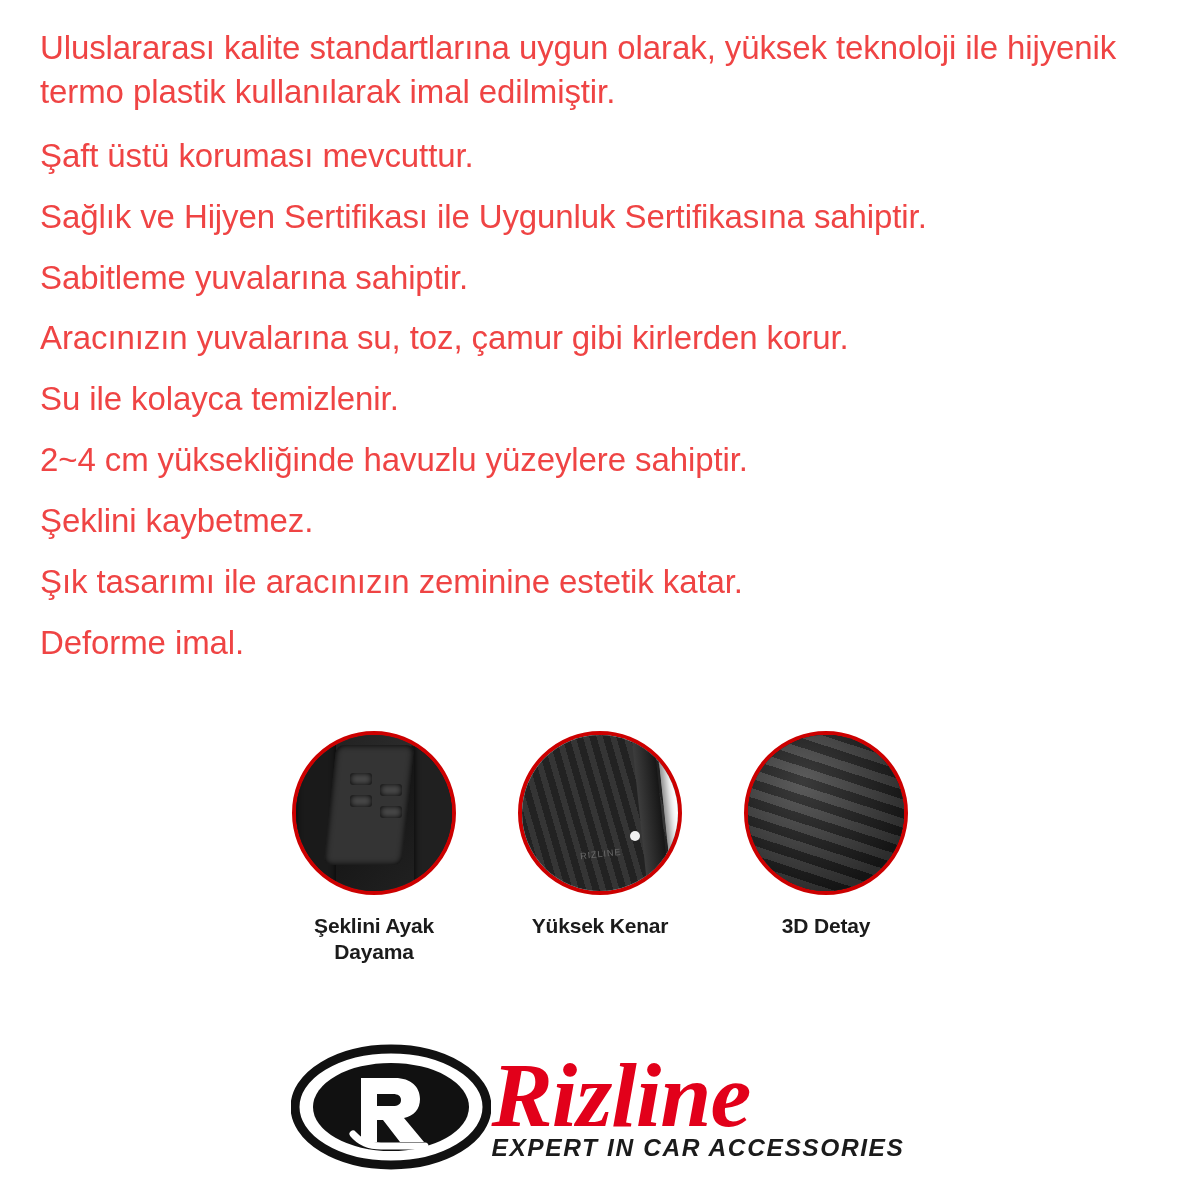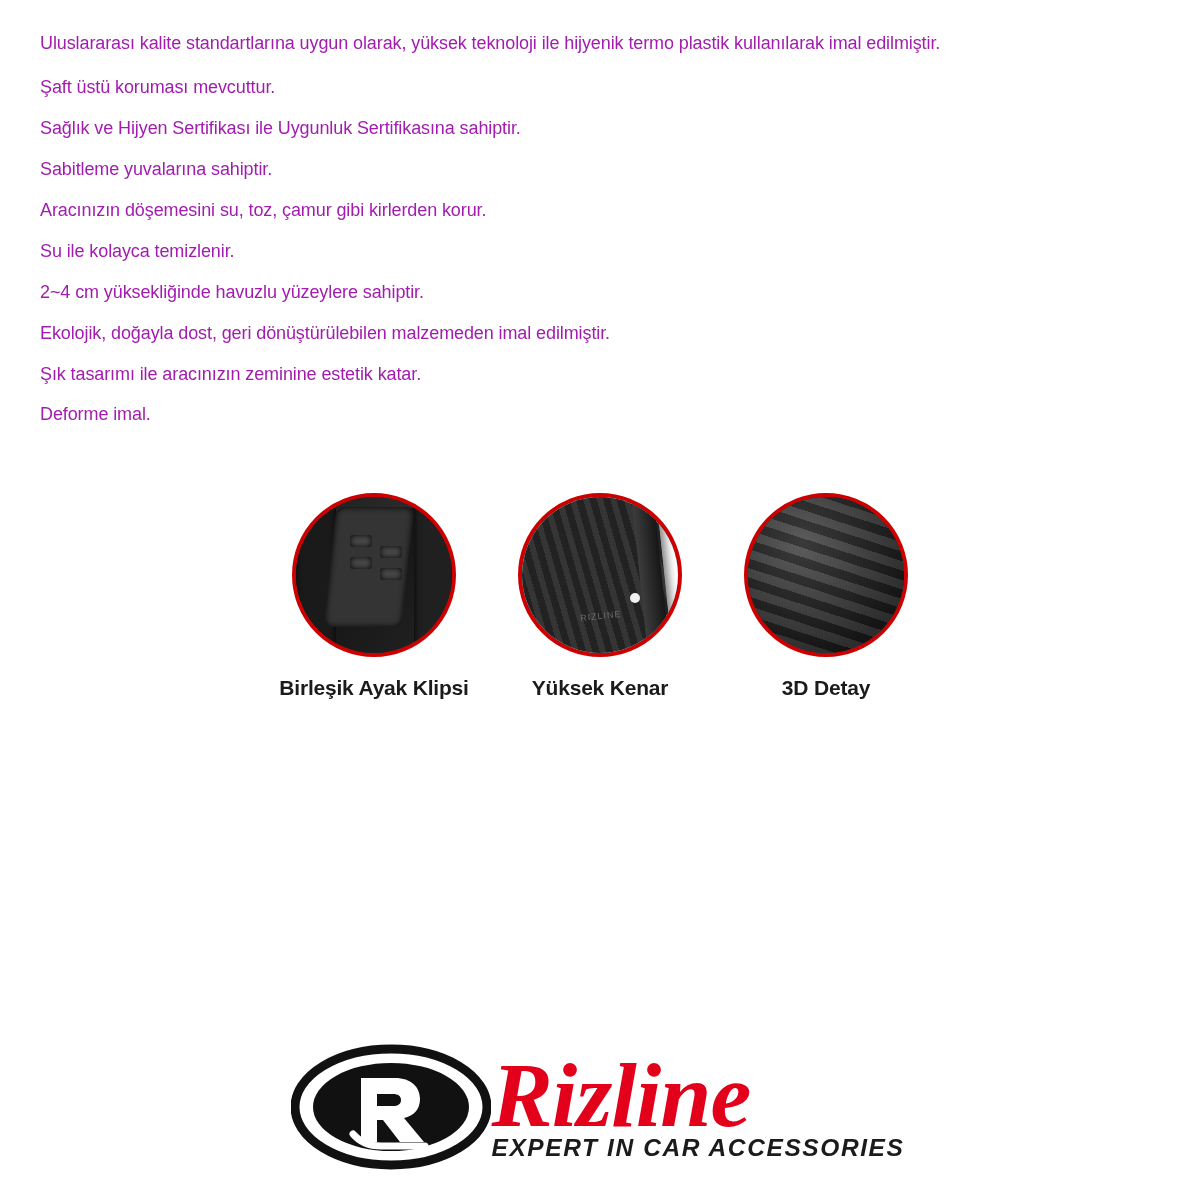--- a/index.html
+++ b/index.html
@@ -25,24 +25,24 @@
     flex-direction: column;
   }
 
   
   .features {
     margin: 0;
     padding: 0;
     list-style: none;
   }
   .features li {
-    font-size: 18px;
+    font-size: 33px;
     line-height: 1.33;
-    color: #a21caf;
-    margin: 10px 0 17px 0;
+    color: #ef4444;
+    margin: 4px 0 17px 0;
     letter-spacing: -0.1px;
   }
   .features li:first-child {
     margin-bottom: 20px;
   }
   .features li:last-child {
     margin-bottom: 0;
   }
 
   
@@ -228,43 +228,43 @@
 </head>
 <body>
 
 <div class="page">
 
   <ul class="features">
     <li>Uluslararası kalite standartlarına uygun olarak, yüksek teknoloji ile hijyenik termo plastik kullanılarak imal edilmiştir.</li>
     <li>Şaft üstü koruması mevcuttur.</li>
     <li>Sağlık ve Hijyen Sertifikası ile Uygunluk Sertifikasına sahiptir.</li>
     <li>Sabitleme yuvalarına sahiptir.</li>
-    <li>Aracınızın döşemesini su, toz, çamur gibi kirlerden korur.</li>
+    <li>Aracınızın yuvalarına su, toz, çamur gibi kirlerden korur.</li>
     <li>Su ile kolayca temizlenir.</li>
     <li>2~4 cm yüksekliğinde havuzlu yüzeylere sahiptir.</li>
-    <li>Ekolojik, doğayla dost, geri dönüştürülebilen malzemeden imal edilmiştir.</li>
+    <li>Şeklini kaybetmez.</li>
     <li>Şık tasarımı ile aracınızın zeminine estetik katar.</li>
     <li>Deforme imal.</li>
   </ul>
 
   <div class="icon-row">
 
     <div class="icon-item">
       <div class="icon-circle">
         <div class="tex tex-footrest">
           <div class="blk b2"></div>
           <div class="blk b1"></div>
           <div class="blk b3"></div>
           <div class="blk b4"></div>
           <div class="blk b5"></div>
           <div class="blk b6"></div>
           <div class="blk b7"></div>
         </div>
       </div>
-      <div class="icon-caption">Birleşik Ayak Klipsi</div>
+      <div class="icon-caption">Şeklini Ayak Dayama</div>
     </div>
 
 
     <div class="icon-item">
       <div class="icon-circle">
         <div class="tex tex-edge">
           <div class="mat"></div>
           <div class="wall"></div>
           <div class="dot"></div>
           <div class="brand">RIZLINE</div>

